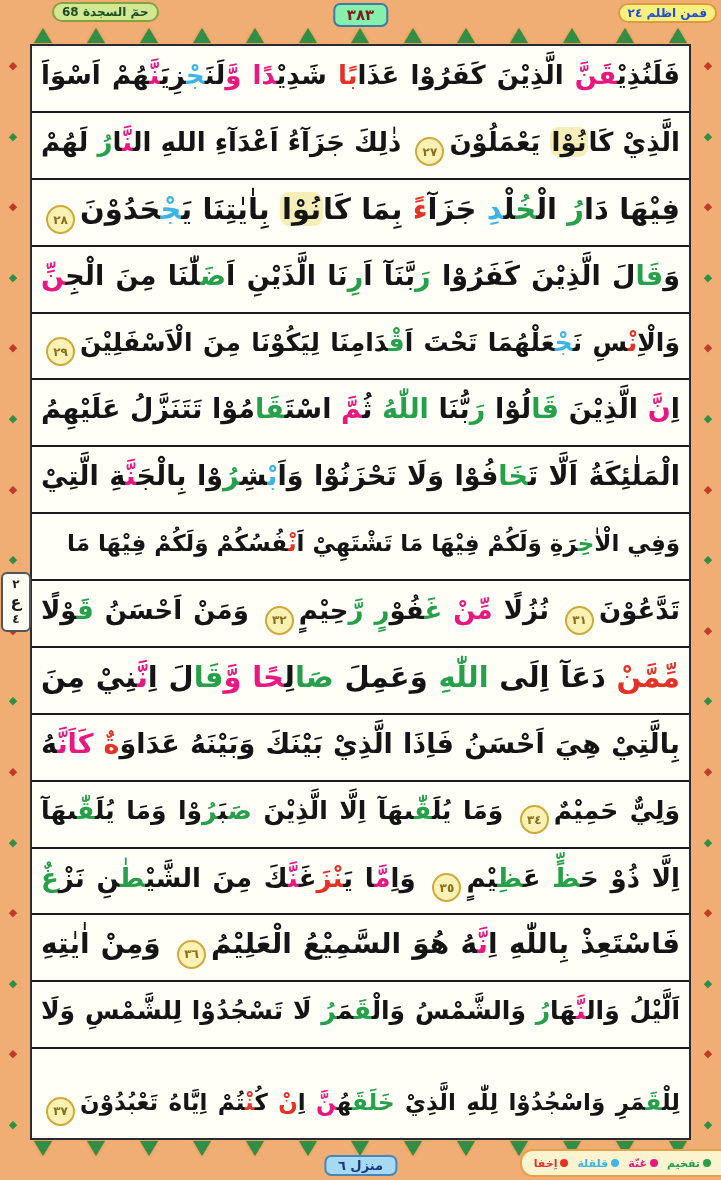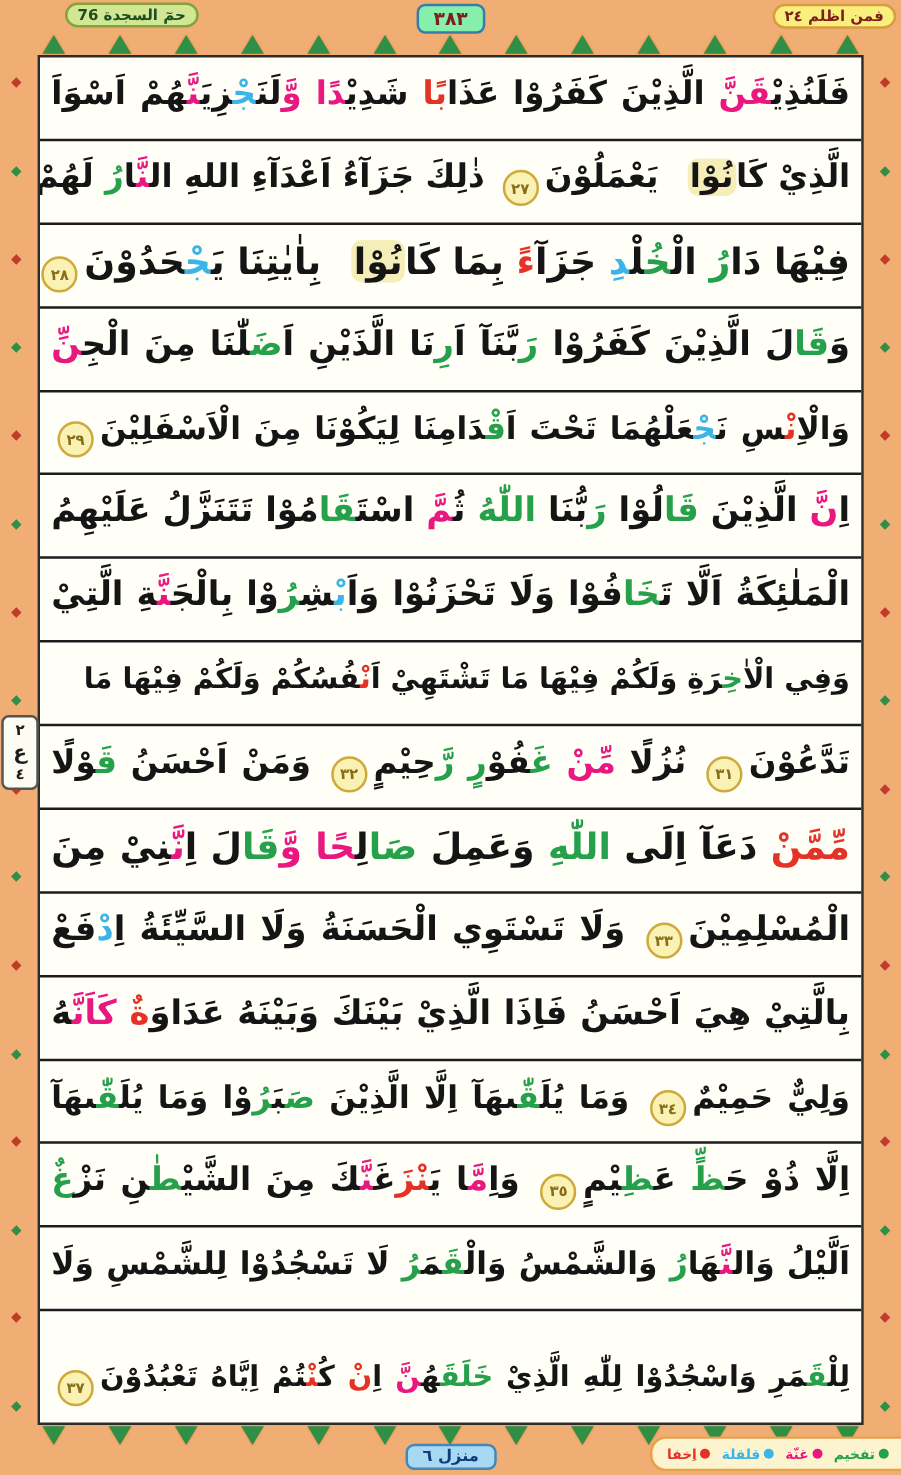--- a/index.html
+++ b/index.html
@@ -1,21 +1,21 @@
 <!DOCTYPE html>
 <html lang="ar" style="--k: #151515; --r: #e53227; --p: #e81880; --g: #27a04c; --b: #3cb4e7; --hl: #f5eeb9;"><head>
 <meta charset="utf-8">
 <style>
   html,body{margin:0;padding:0;}
   .page{position:relative;width:721px;height:1180px;background:#f0ae74;overflow:hidden;
         font-family:"DejaVu Sans",sans-serif;}
   
   .pill{position:absolute;font-weight:bold;white-space:nowrap;direction:rtl;}
   .juz-pill{top:3px;right:4px;background:#f9ef7d;border:2px solid #d99c3e;border-radius:10px;
-            padding:1px 8px;color:#7f1d1d;font-size:12px;}
+            padding:1px 8px;color:#1d4ed8;font-size:12px;}
   .surah-pill{top:2px;left:52px;background:#d2e794;border:2px solid #85a33c;border-radius:10px;
             padding:1px 8px;color:#1d4d21;font-size:12px;}
   .page-num{top:3px;left:50%;transform:translateX(-50%);background:#86efac;border:2px solid #3a7ca8;
             border-radius:7px;padding:1px 12px;color:#7d1f1f;font-size:15px;}
   
   .orn-row{position:absolute;left:34px;width:653px;display:flex;justify-content:space-between;
            align-items:flex-end;pointer-events:none;}
   .orn-top{top:26px;height:17px;}
   .orn-bottom{top:1141px;height:17px;align-items:flex-start;}
   .tri-up{width:0;height:0;border-left:9px solid transparent;border-right:9px solid transparent;
@@ -28,21 +28,21 @@
   .diamond{font-size:11px;line-height:1;}
   
   .content{position:absolute;left:30px;top:44px;width:661px;height:1096px;background:#fffef7;
            border:2px solid #2b2b2b;display:flex;flex-direction:column;box-sizing:border-box;}
   .line{flex:1;border-bottom:2px solid #1c1c1c;overflow:hidden;direction:rtl;
         text-align:justify;text-align-last:justify;padding:0 9px;
         font-size:30px;font-weight:bold;line-height:58px;color:var(--k);white-space:nowrap;}
   .line:last-child{border-bottom:none;margin-top:24px;}
   .seg-k{color:var(--k);} .seg-r{color:var(--r);} .seg-p{color:var(--p);}
   .seg-g{color:var(--g);} .seg-b{color:var(--b);}
-  .seg-hl{color:var(--k);background:var(--hl);border-radius:9px;padding:0 2px;margin-left:14px;}
+  .seg-hl{color:var(--k);background:var(--hl);border-radius:9px;padding:0 2px;}
   .verse{display:inline-flex;align-items:center;justify-content:center;width:25px;height:25px;
          border-radius:50%;background:#faf2b4;border:2px solid #cfa93a;color:#8a6d1a;
          font-size:12px;font-weight:bold;vertical-align:-5px;margin:0 5px;line-height:normal;}
   
   .ruku{position:absolute;left:1px;top:572px;width:26px;background:#fdfcf3;border:2px solid #555;
         border-radius:6px;display:flex;flex-direction:column;align-items:center;padding:3px 0;
         color:#1c1c1c;font-weight:bold;}
   .ruku span{line-height:1.25;font-size:12px;}
   .ruku .ain{font-size:16px;}
   
@@ -54,21 +54,21 @@
         display:flex;align-items:center;gap:9px;padding:0 10px 0 12px;margin-top:48px;}
   .leg-item{display:flex;align-items:center;gap:3px;font-size:11px;font-weight:bold;direction:rtl;}
   .leg-dot{width:8px;height:8px;border-radius:50%;display:inline-block;}
 </style>
 </head>
 <body>
 
 <div class="page">
 
   <div class="pill juz-pill">فمن اظلم ٢٤</div>
-  <div class="pill surah-pill">حمٓ السجدة 76</div>
+  <div class="pill surah-pill">حمٓ السجدة 68</div>
   <div class="pill page-num">٣٨٣</div>
 
   <div class="orn-row orn-top">
       <span class="tri-up"></span>
       <span class="tri-up"></span>
       <span class="tri-up"></span>
       <span class="tri-up"></span>
       <span class="tri-up"></span>
       <span class="tri-up"></span>
       <span class="tri-up"></span>
@@ -135,24 +135,24 @@
       <div class="line" style="font-size: 26px;"><span class="seg-k">فَلَنُذِيْ</span><span class="seg-p">قَنَّ</span><span class="seg-k"> الَّذِيْنَ كَفَرُوْا عَذَا</span><span class="seg-r">بًا</span><span class="seg-k"> شَدِيْ</span><span class="seg-p">دًا وَّ</span><span class="seg-k">لَنَ</span><span class="seg-b">جْ</span><span class="seg-k">زِيَ</span><span class="seg-p">نَّ</span><span class="seg-k">هُمْ اَسْوَاَ</span></div>
       <div class="line" style="font-size: 26px;"><span class="seg-k">الَّذِيْ كَا</span><span class="seg-hl">نُوْا</span><span class="seg-k"> يَعْمَلُوْنَ</span><span class="verse">٢٧</span><span class="seg-k"> ذٰلِكَ جَزَآءُ اَعْدَآءِ اللهِ ال</span><span class="seg-p">نَّ</span><span class="seg-k">ا</span><span class="seg-g">رُ</span><span class="seg-k"> لَهُمْ</span></div>
       <div class="line" style="font-size: 29px;"><span class="seg-k">فِيْهَا دَا</span><span class="seg-g">رُ</span><span class="seg-k"> الْ</span><span class="seg-g">خُ</span><span class="seg-k">لْ</span><span class="seg-b">دِ</span><span class="seg-k"> جَزَآ</span><span class="seg-r">ءً</span><span class="seg-k"> بِمَا كَا</span><span class="seg-hl">نُوْا</span><span class="seg-k"> بِاٰيٰتِنَا يَ</span><span class="seg-b">جْ</span><span class="seg-k">حَدُوْنَ</span><span class="verse">٢٨</span></div>
       <div class="line" style="font-size: 27px;"><span class="seg-k">وَ</span><span class="seg-g">قَا</span><span class="seg-k">لَ الَّذِيْنَ كَفَرُوْا </span><span class="seg-g">رَ</span><span class="seg-k">بَّنَآ اَ</span><span class="seg-g">رِ</span><span class="seg-k">نَا الَّذَيْنِ اَ</span><span class="seg-g">ضَ</span><span class="seg-k">لّٰنَا مِنَ الْجِ</span><span class="seg-p">نِّ</span></div>
       <div class="line" style="font-size: 25px;"><span class="seg-k">وَالْاِ</span><span class="seg-r">نْ</span><span class="seg-k">سِ نَ</span><span class="seg-b">جْ</span><span class="seg-k">عَلْهُمَا تَحْتَ اَ</span><span class="seg-g">قْ</span><span class="seg-k">دَامِنَا لِيَكُوْنَا مِنَ الْاَسْفَلِيْنَ</span><span class="verse">٢٩</span></div>
       <div class="line" style="font-size: 27px;"><span class="seg-k">اِ</span><span class="seg-p">نَّ</span><span class="seg-k"> الَّذِيْنَ </span><span class="seg-g">قَا</span><span class="seg-k">لُوْا </span><span class="seg-g">رَ</span><span class="seg-k">بُّنَا </span><span class="seg-g">اللّٰهُ</span><span class="seg-k"> ثُ</span><span class="seg-p">مَّ</span><span class="seg-k"> اسْتَ</span><span class="seg-g">قَا</span><span class="seg-k">مُوْا تَتَنَزَّلُ عَلَيْهِمُ</span></div>
       <div class="line" style="font-size: 27px;"><span class="seg-k">الْمَلٰئِكَةُ اَلَّا تَ</span><span class="seg-g">خَا</span><span class="seg-k">فُوْا وَلَا تَحْزَنُوْا وَاَ</span><span class="seg-b">بْ</span><span class="seg-k">شِ</span><span class="seg-g">رُ</span><span class="seg-k">وْا بِالْجَ</span><span class="seg-p">نَّ</span><span class="seg-k">ةِ الَّتِيْ</span></div>
       <div class="line" style="font-size: 23px; padding-left: 48px;"><span class="seg-k">وَفِي الْاٰ</span><span class="seg-g">خِ</span><span class="seg-k">رَةِ وَلَكُمْ فِيْهَا مَا تَشْتَهِيْ اَ</span><span class="seg-r">نْ</span><span class="seg-k">فُسُكُمْ وَلَكُمْ فِيْهَا مَا</span></div>
       <div class="line" style="font-size: 26px;"><span class="seg-k">تَدَّعُوْنَ</span><span class="verse">٣١</span><span class="seg-k"> نُزُلًا </span><span class="seg-p">مِّنْ</span><span class="seg-k"> </span><span class="seg-g">غَ</span><span class="seg-k">فُوْ</span><span class="seg-g">رٍ رَّ</span><span class="seg-k">حِيْمٍ</span><span class="verse">٣٢</span><span class="seg-k"> وَمَنْ اَحْسَنُ </span><span class="seg-g">قَ</span><span class="seg-k">وْلًا</span></div>
       <div class="line" style="font-size: 29px;"><span class="seg-r">مِّمَّنْ</span><span class="seg-k"> دَعَآ اِلَى </span><span class="seg-g">اللّٰهِ</span><span class="seg-k"> وَعَمِلَ </span><span class="seg-g">صَا</span><span class="seg-k">لِ</span><span class="seg-p">حًا وَّ</span><span class="seg-g">قَا</span><span class="seg-k">لَ اِ</span><span class="seg-p">نَّ</span><span class="seg-k">نِيْ مِنَ</span></div>
-      <div class="line" style="font-size: 27px;"><span class="seg-k">الْمُسْلِمِيْنَ</span><span class="verse">٣٣</span><span class="seg-k"> وَلَا تَسْتَوِي الْحَسَنَةُ وَلَا السَّيِّئَةُ اِ</span><span class="seg-b">دْ</span><span class="seg-k">فَعْ</span></div>
       <div class="line" style="font-size: 27px;"><span class="seg-k">بِالَّتِيْ هِيَ اَحْسَنُ فَاِذَا الَّذِيْ بَيْنَكَ وَبَيْنَهُ عَدَاوَ</span><span class="seg-r">ةٌ</span><span class="seg-k"> </span><span class="seg-p">كَاَنَّ</span><span class="seg-k">هُ</span></div>
       <div class="line" style="font-size: 25px;"><span class="seg-k">وَلِيٌّ حَمِيْمٌ</span><span class="verse">٣٤</span><span class="seg-k"> وَمَا يُلَ</span><span class="seg-g">قّٰ</span><span class="seg-k">ىهَآ اِلَّا الَّذِيْنَ </span><span class="seg-g">صَ</span><span class="seg-k">بَ</span><span class="seg-g">رُ</span><span class="seg-k">وْا وَمَا يُلَ</span><span class="seg-g">قّٰ</span><span class="seg-k">ىهَآ</span></div>
       <div class="line" style="font-size: 26px;"><span class="seg-k">اِلَّا ذُوْ حَ</span><span class="seg-g">ظٍّ</span><span class="seg-k"> عَ</span><span class="seg-g">ظِ</span><span class="seg-k">يْمٍ</span><span class="verse">٣٥</span><span class="seg-k"> وَاِ</span><span class="seg-p">مَّ</span><span class="seg-k">ا يَ</span><span class="seg-r">نْزَ</span><span class="seg-k">غَ</span><span class="seg-p">نَّ</span><span class="seg-k">كَ مِنَ الشَّيْ</span><span class="seg-g">طٰ</span><span class="seg-k">نِ نَزْ</span><span class="seg-g">غٌ</span></div>
+      <div class="line" style="font-size: 28px;"><span class="seg-k">فَاسْتَعِذْ بِاللّٰهِ اِ</span><span class="seg-p">نَّ</span><span class="seg-k">هُ هُوَ السَّمِيْعُ الْعَلِيْمُ</span><span class="verse">٣٦</span><span class="seg-k"> وَمِنْ اٰيٰتِهِ</span></div>
       <div class="line" style="font-size: 25px;"><span class="seg-k">اَلَّيْلُ وَال</span><span class="seg-p">نَّ</span><span class="seg-k">هَا</span><span class="seg-g">رُ</span><span class="seg-k"> وَالشَّمْسُ وَالْ</span><span class="seg-g">قَ</span><span class="seg-k">مَ</span><span class="seg-g">رُ</span><span class="seg-k"> لَا تَسْجُدُوْا لِلشَّمْسِ وَلَا</span></div>
       <div class="line" style="font-size: 23px;"><span class="seg-k">لِلْ</span><span class="seg-g">قَ</span><span class="seg-k">مَرِ وَاسْجُدُوْا لِلّٰهِ الَّذِيْ </span><span class="seg-g">خَلَقَ</span><span class="seg-k">هُ</span><span class="seg-p">نَّ</span><span class="seg-k"> اِ</span><span class="seg-r">نْ</span><span class="seg-k"> كُ</span><span class="seg-r">نْ</span><span class="seg-k">تُمْ اِيَّاهُ تَعْبُدُوْنَ</span><span class="verse">٣٧</span></div>
     </div>
 
   <div class="ruku">
     <span>٢</span>
     <span class="ain">ع</span>
     <span>٤</span>
   </div>
 

